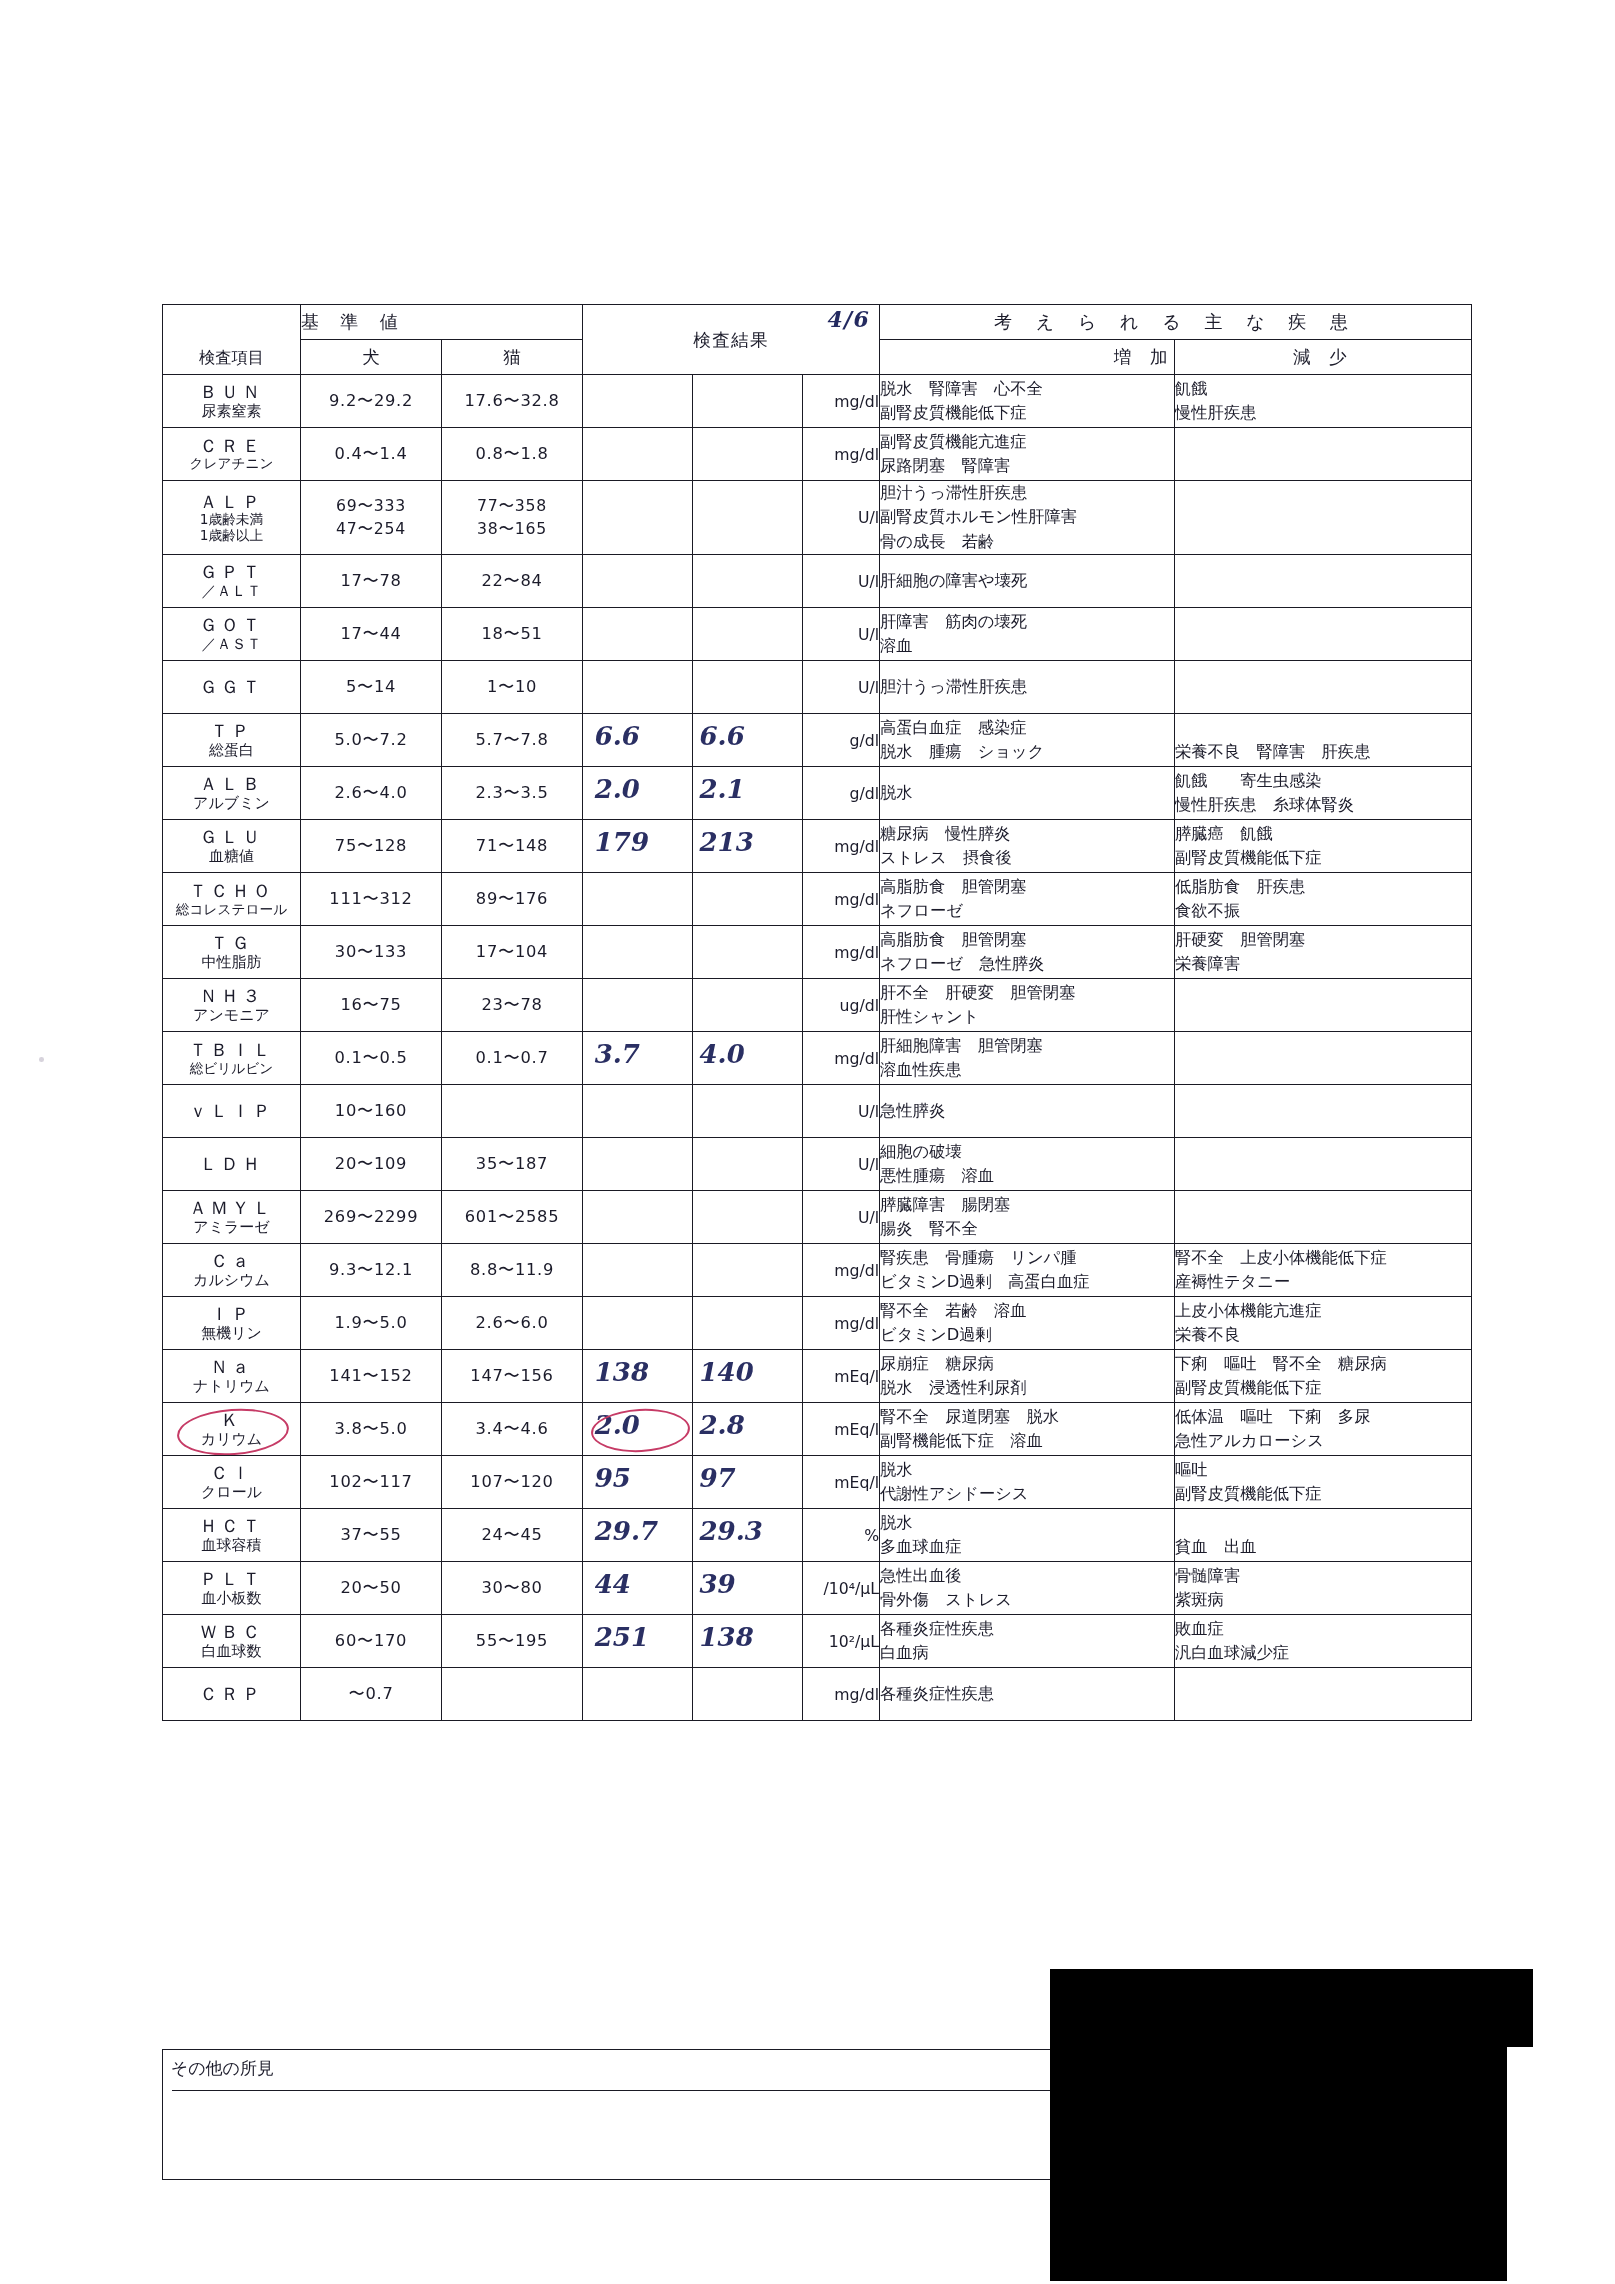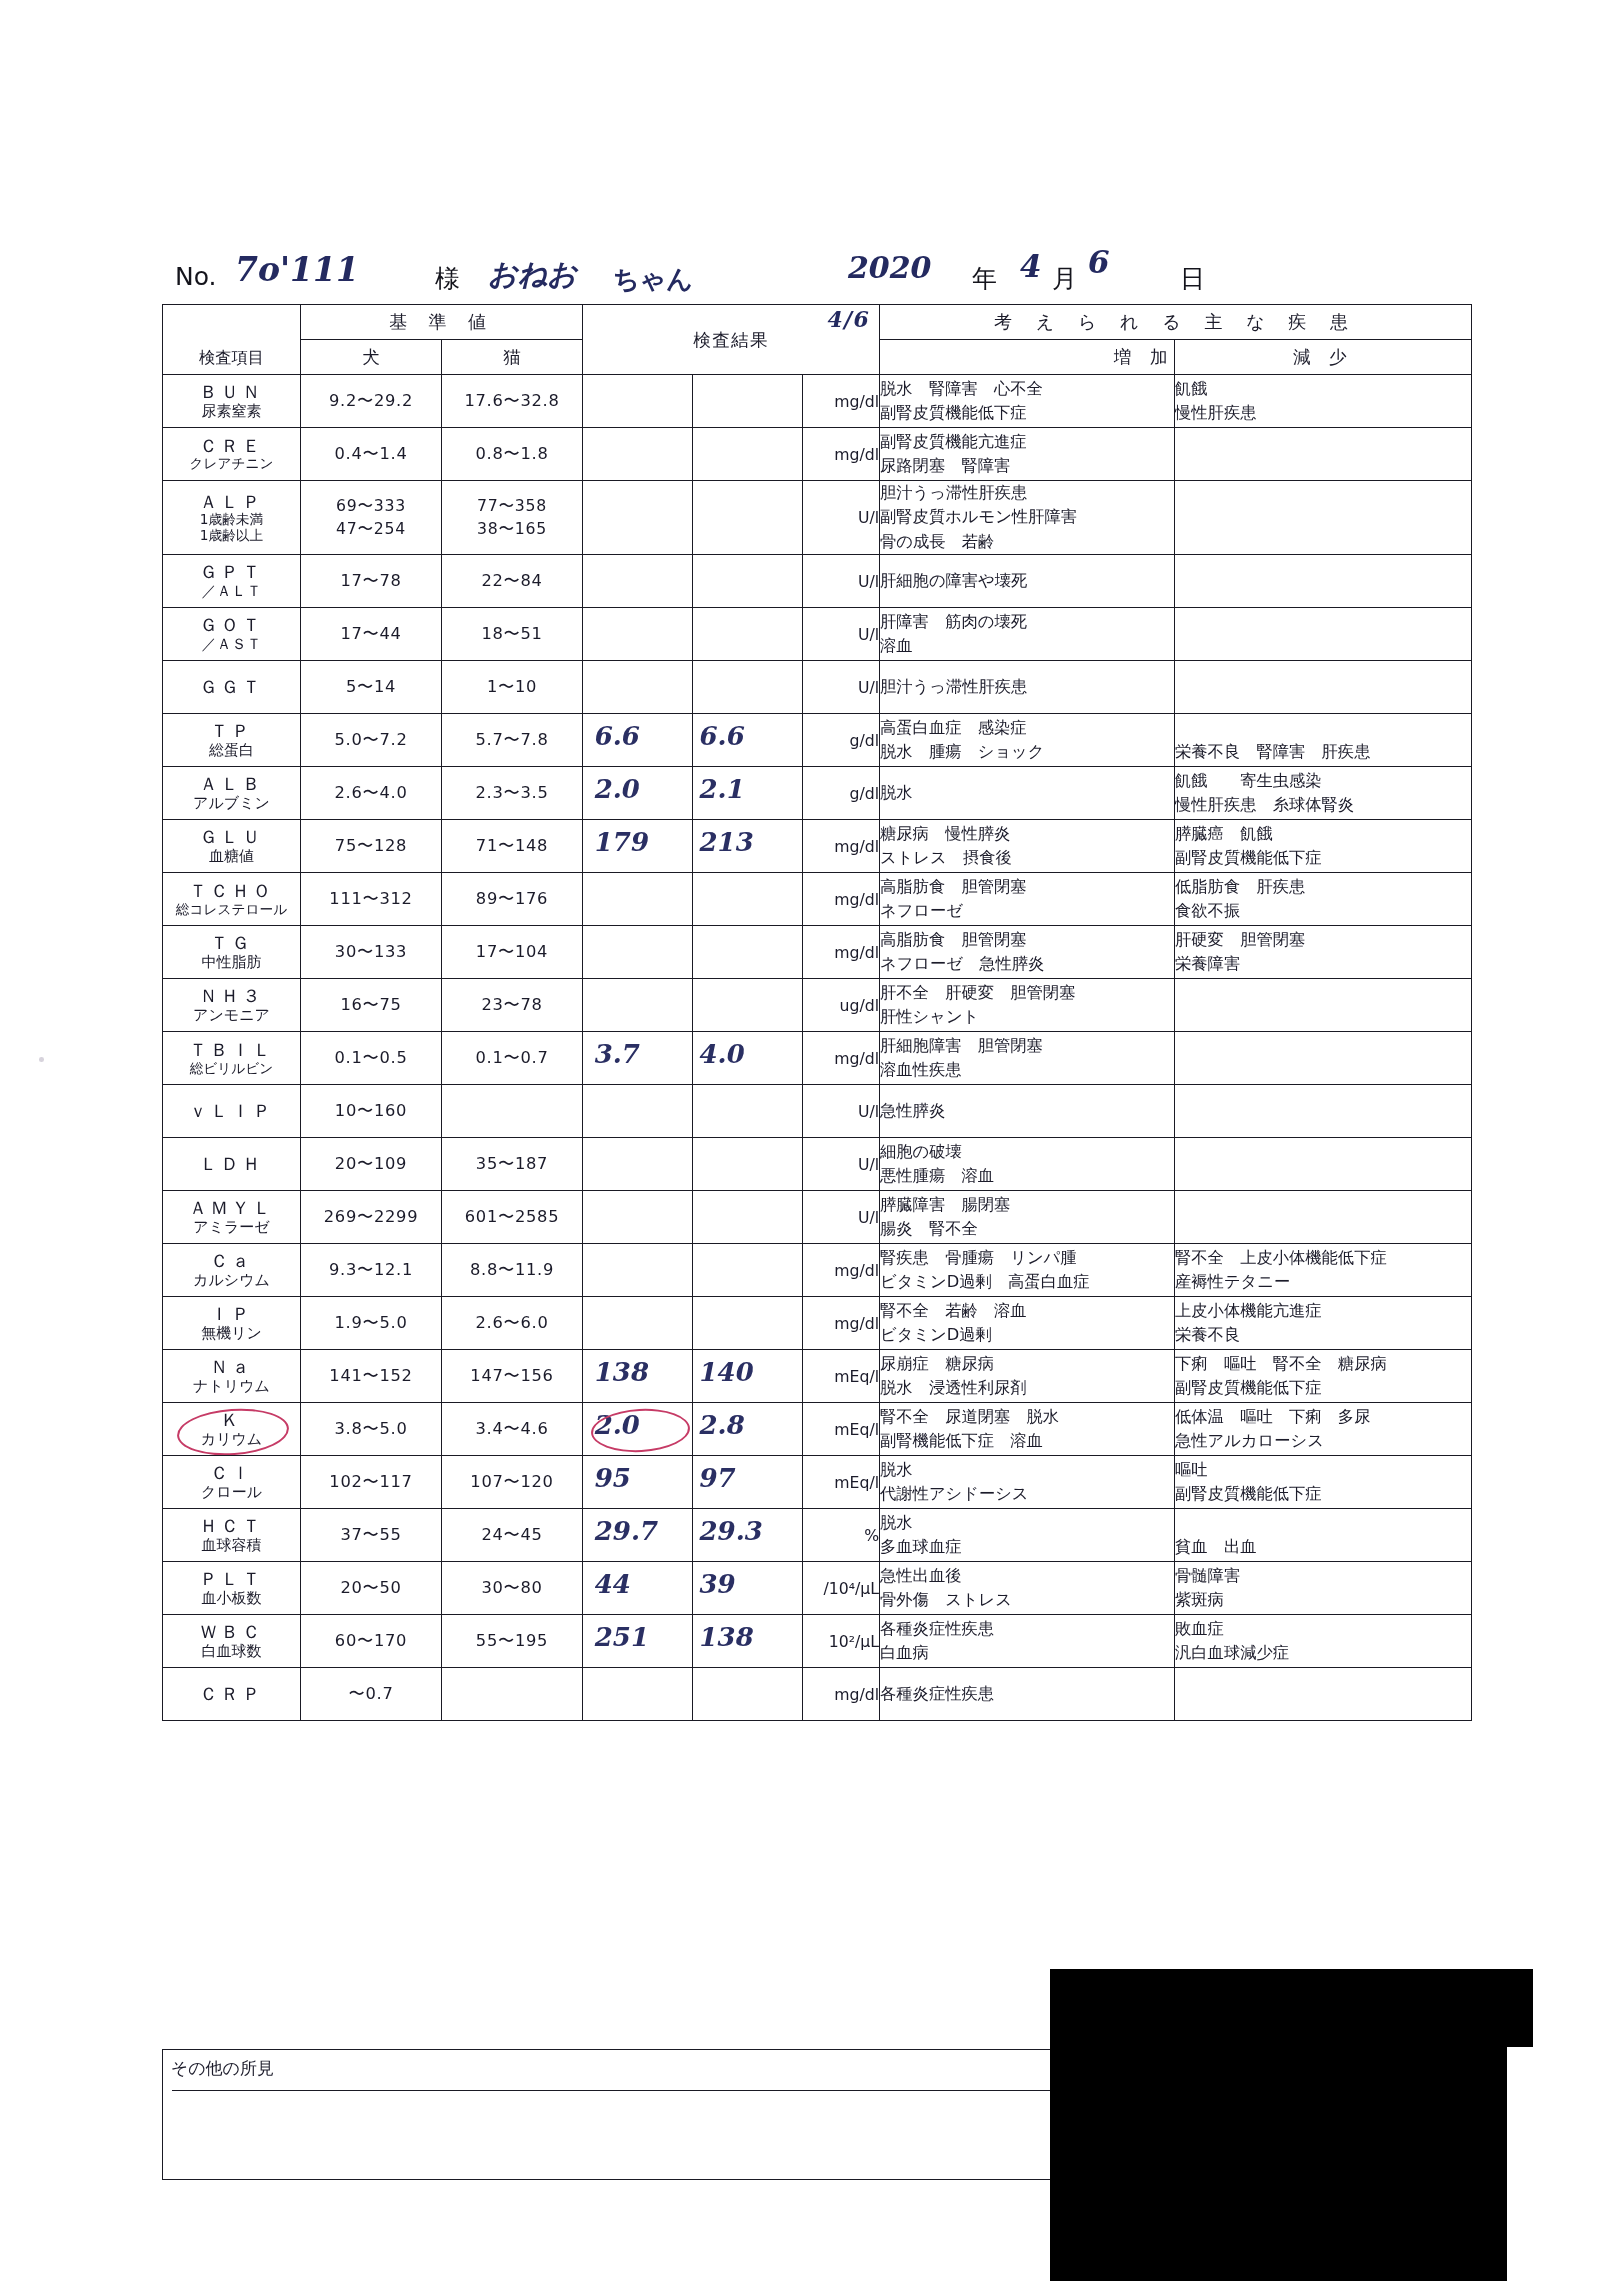--- a/index.html
+++ b/index.html
@@ -79,21 +79,21 @@
 
   col.c-item   { width: 138px; }
   col.c-dog    { width: 141px; }
   col.c-cat    { width: 141px; }
   col.c-res1   { width: 110px; }
   col.c-res2   { width: 110px; }
   col.c-unit   { width: 77px; }
   col.c-inc    { width: 295px; }
   col.c-dec    { width: 297px; }
   .hdr1 td, .hdr2 td { height: 34px; }
-  .hdr1 .t-std { letter-spacing: 7.8px; font-size: 18px; text-align: center; margin-top: 43px; }
+  .hdr1 .t-std { letter-spacing: 7.8px; font-size: 18px; text-align: left; margin-top: 43px; }
   .hdr1 .t-dis { letter-spacing: 9px; font-size: 18px; text-align: center; }
   .hdr2 .t-sub { font-size: 17.6px; text-align: center; }
   .hdr2 .t-inc { letter-spacing: 6.5px; font-size: 17.6px; text-align: right; }
   .hdr2 .t-dec { letter-spacing: 6.5px; font-size: 17.6px; text-align: center; }
 
   .res-head {
     position: relative;
     text-align: center;
     font-size: 17.6px;
     letter-spacing: 1.3px;
@@ -218,33 +218,20 @@
     background: #d7d3dc;
   }
   .dot1 { left: 39px; top: 1057px; width: 4.6px; height: 4.6px; border-radius: 50%; }
 </style>
 </head>
 <body>
 
 <div class="sheet">
 
 
-  <div class="headline">
-    <span class="lbl" style="left:0px; top:7.8px;">No.</span>
-    <span class="hw" style="left:60px; top:-3.9px; font-size:33px;">7o'111</span>
-    <span class="lbl" style="left:260px; top:7.8px;">様</span>
-    <span class="hw" style="left:313px; top:1.3px; font-size:29px;">おねお</span>
-    <span class="hw" style="left:438px; top:7.8px; font-size:26px; font-style:normal;">ちゃん</span>
-    <span class="hw" style="left:673px; top:-3.9px; font-size:30px;">2020</span>
-    <span class="lbl" style="left:797px; top:7.8px;">年</span>
-    <span class="hw" style="left:845px; top:-6.5px; font-size:31px;">4</span>
-    <span class="lbl" style="left:877px; top:7.8px;">月</span>
-    <span class="hw" style="left:913px; top:-10.4px; font-size:31px;">6</span>
-    <span class="lbl" style="left:1005px; top:7.8px;">日</span>
-  </div>
 
   <table class="tbl">
     <colgroup>
       <col class="c-item">
         <col class="c-dog">
         <col class="c-cat">
       <col class="c-res1">
         <col class="c-res2">
         <col class="c-unit">
       <col class="c-inc">

